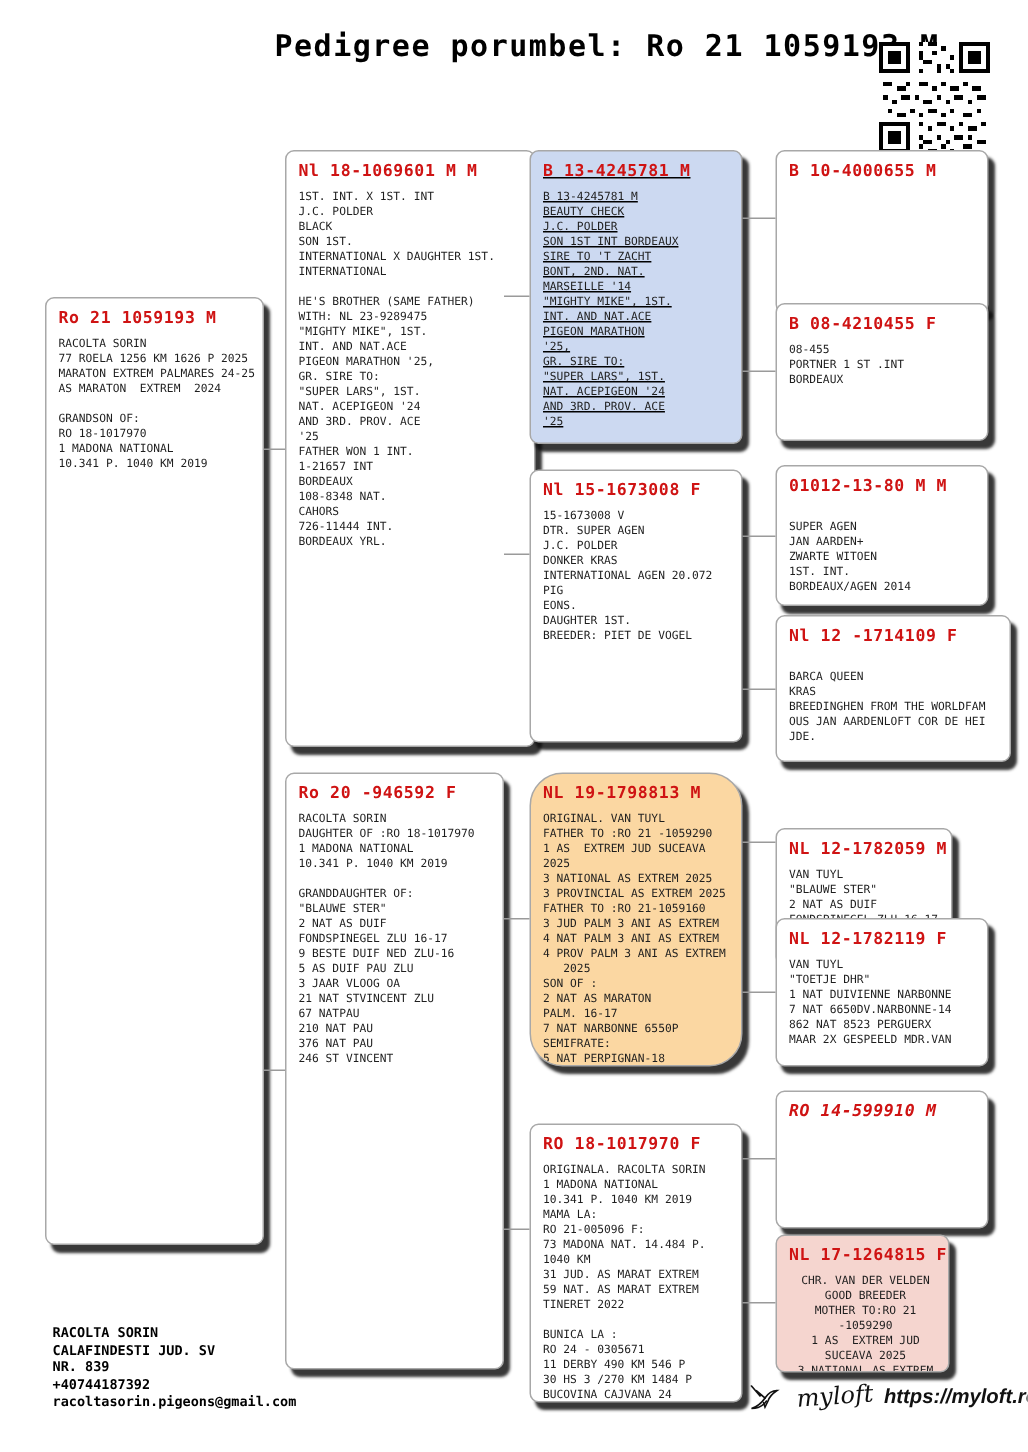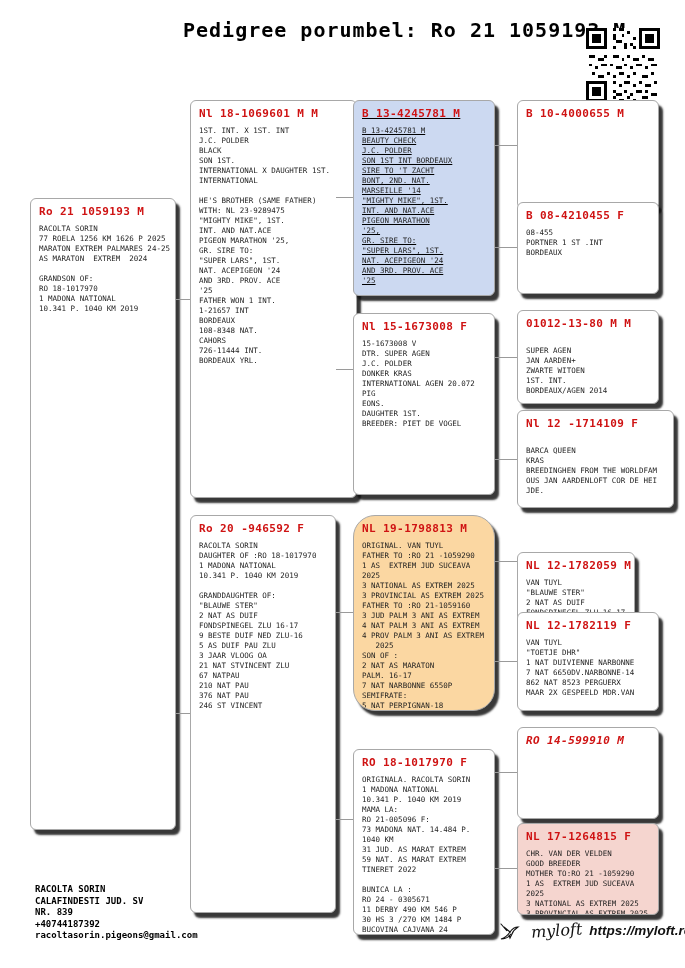--- a/index.html
+++ b/index.html
@@ -298,21 +298,21 @@
   <div class="box-body">VAN TUYL
 "TOETJE DHR"
 1 NAT DUIVIENNE NARBONNE
 7 NAT 6650DV.NARBONNE-14
 862 NAT 8523 PERGUERX
 MAAR 2X GESPEELD MDR.VAN</div>
 </div>
 <div class="box" style="left:517px;top:727px;width:142px;height:92px;font-style:italic;">
   <div class="box-title">RO 14-599910 M</div>
 </div>
-<div class="box v-pink" style="left:517px;top:823px;width:142px;height:92px;">
+<div class="box v-pink" style="left:517px;top:823px;width:116px;height:92px;text-align:center;">
   <div class="box-title">NL 17-1264815 F</div>
   <div class="box-body">CHR. VAN DER VELDEN
 GOOD BREEDER
 MOTHER TO:RO 21 -1059290
 1 AS  EXTREM JUD SUCEAVA 2025
 3 NATIONAL AS EXTREM 2025
 3 PROVINCIAL AS EXTREM 2025</div>
 </div>
 
 <div class="conn" style="left:176px;top:299px;width:14px;"></div>

